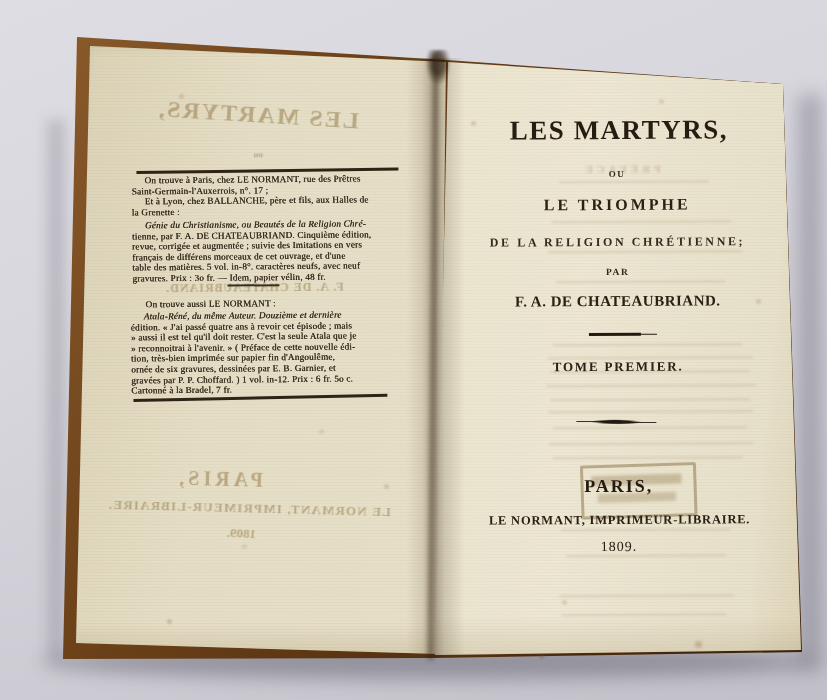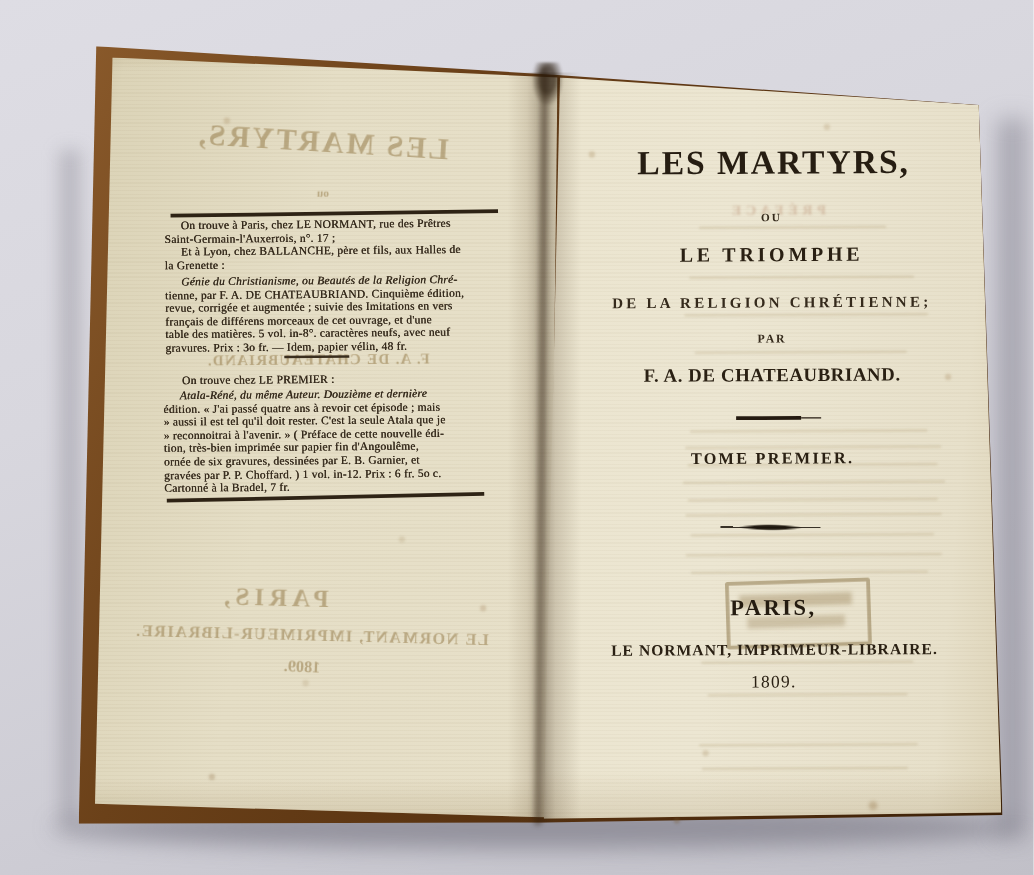--- a/index.html
+++ b/index.html
@@ -136,21 +136,21 @@
       <div class="line">revue, corrigée et augmentée ; suivie des Imitations en vers</div>
       <div class="line">français de différens morceaux de cet ouvrage, et d'une</div>
       <div class="line">table des matières. 5 vol. in-8°. caractères neufs, avec neuf</div>
       <div class="line">gravures. Prix : 3o fr. — Idem, papier vélin, 48 fr.</div>
     </div>
 
     <div class="abs ghost ghost-author-l ctr">F. A. DE CHATEAUBRIAND.</div>
     <div class="abs rule-small" style="position:absolute;"></div>
 
     <div class="abs ink blk3">
-      <div class="line ind">On trouve chez LE PREMIER :</div>
+      <div class="line ind">On trouve aussi LE NORMANT :</div>
     </div>
 
     <div class="abs ink blk4">
       <div class="line ind ital">Atala-Réné, du même Auteur. Douzième et dernière</div>
       <div class="line">édition. « J'ai passé quatre ans à revoir cet épisode ; mais</div>
       <div class="line">» aussi il est tel qu'il doit rester. C'est la seule Atala que je</div>
       <div class="line">» reconnoitrai à l'avenir. » ( Préface de cette nouvelle édi-</div>
       <div class="line">tion, très-bien imprimée sur papier fin d'Angoulême,</div>
       <div class="line">ornée de six gravures, dessinées par E. B. Garnier, et</div>
       <div class="line">gravées par P. P. Choffard. ) 1 vol. in-12. Prix : 6 fr. 5o c.</div>

